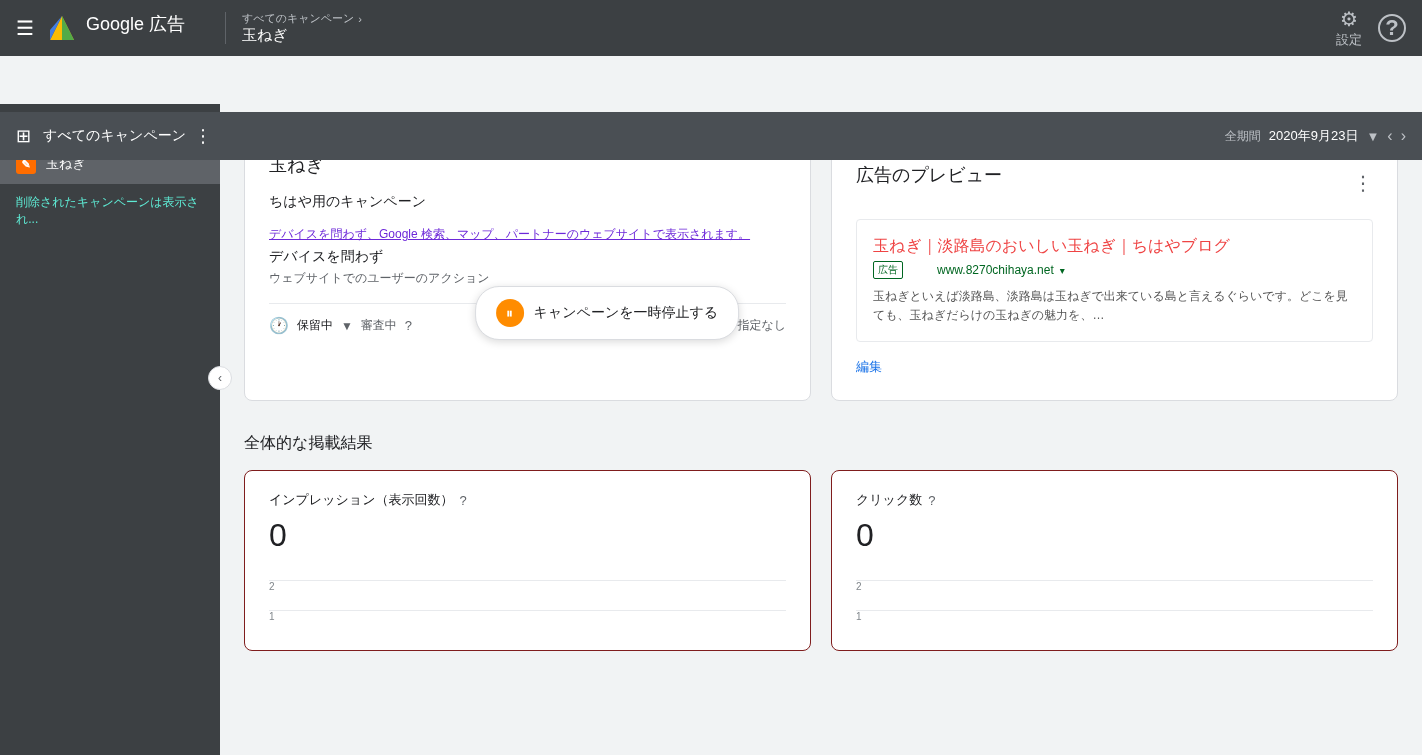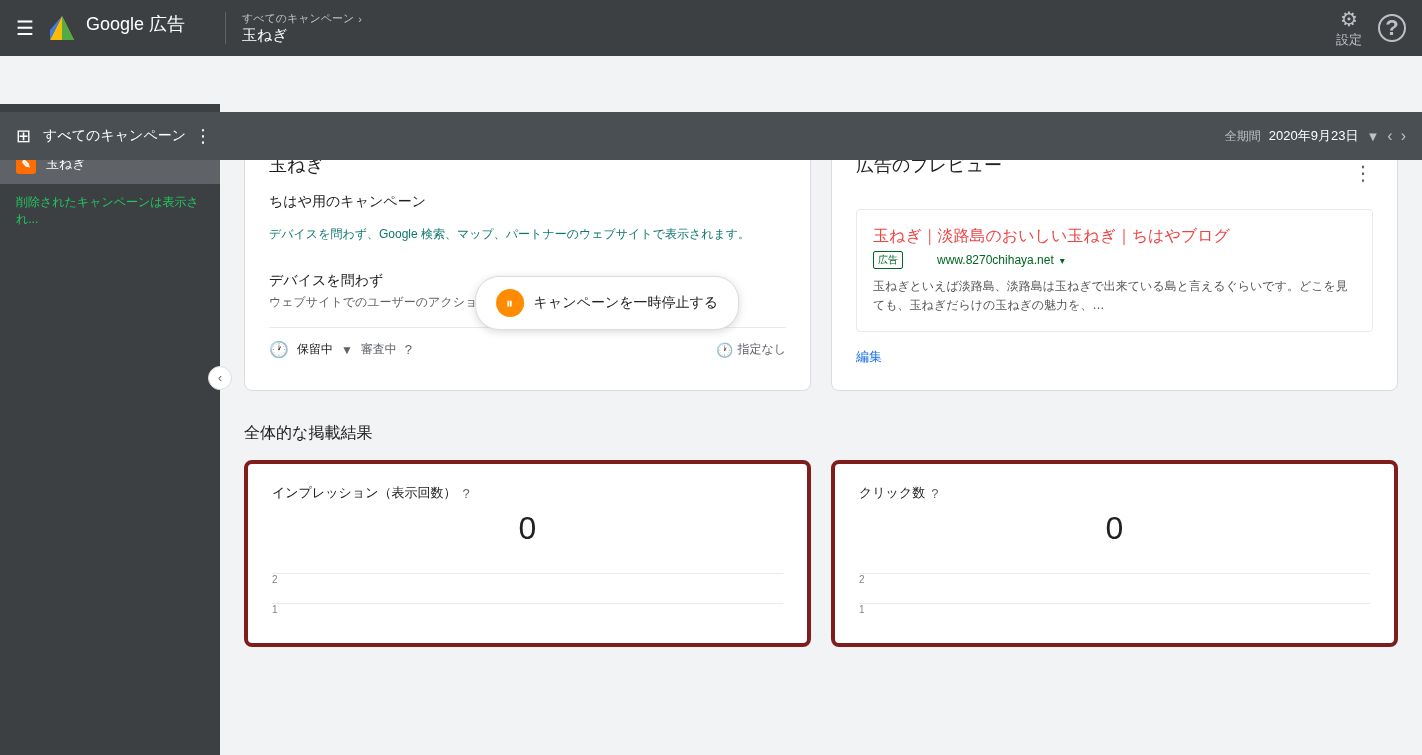--- a/index.html
+++ b/index.html
@@ -81,21 +81,21 @@
       display: flex;
       align-items: center;
       padding: 10px 16px;
       color: #fff;
       cursor: pointer;
       font-size: 13px;
       gap: 10px;
     }
     .sidebar-item.active { background: #5f6368; }
     .sidebar-item-icon { width: 20px; height: 20px; background: #ff6d00; border-radius: 3px; display: flex; align-items: center; justify-content: center; font-size: 11px; color: #fff; font-weight: bold; }
-    .sidebar-deleted { padding: 10px 16px; color: #22c55e; font-size: 12px; }
+    .sidebar-deleted { padding: 10px 16px; color: #5eead4; font-size: 12px; }
 
     
     .collapse-btn {
       position: fixed;
       top: 50%;
       left: 208px;
       transform: translateY(-50%);
       background: #fff;
       border: 1px solid #dadce0;
       border-radius: 50%;
@@ -134,21 +134,21 @@
       padding: 24px;
       position: relative;
     }
 
     .campaign-card { flex: 1; }
     .preview-card { flex: 1; }
 
     .card-title { font-size: 18px; font-weight: 500; margin-bottom: 16px; color: #202124; }
 
     .campaign-type { font-size: 14px; font-weight: 500; color: #202124; margin-bottom: 14px; }
-    .campaign-desc { font-size: 12px; color: #0f766e; margin-bottom: 28px; line-height: 1.6; }
+    .campaign-desc { font-size: 12px; color: #6d28d9; margin-bottom: 4px; line-height: 1.6; text-decoration: underline; }
     .campaign-goal-label { font-size: 14px; font-weight: 500; color: #202124; margin-bottom: 4px; }
     .campaign-goal-value { font-size: 12px; color: #5f6368; }
 
     
     .tooltip-bubble {
       position: absolute;
       bottom: 60px;
       left: 50%;
       transform: translateX(-20%);
       background: #fff;
@@ -181,21 +181,21 @@
     }
     .status-left { display: flex; align-items: center; gap: 8px; }
     .status-icon { color: #5f6368; font-size: 16px; }
     .status-holding { font-size: 12px; color: #202124; }
     .status-dropdown { color: #5f6368; cursor: pointer; font-size: 12px; }
     .status-review { font-size: 12px; color: #5f6368; display: flex; align-items: center; gap: 4px; }
     .status-right { display: flex; align-items: center; gap: 4px; color: #5f6368; font-size: 12px; }
     .status-clock { font-size: 14px; }
 
     
-    .preview-card-header { display: flex; align-items: center; justify-content: space-between; margin-bottom: 16px; }
+    .preview-card-header { display: flex; align-items: center; justify-content: space-between; margin-bottom: 16px; margin-top: 10px; }
     .preview-more { color: #5f6368; cursor: pointer; font-size: 20px; }
     .ad-preview { border: 1px solid #e8eaed; border-radius: 4px; padding: 16px; }
     .ad-title { color: #ef4444; font-size: 16px; font-weight: 400; margin-bottom: 4px; text-decoration: none; display: block; }
     .ad-badge-url { display: flex; align-items: center; gap: 6px; margin-bottom: 8px; }
     .ad-badge { background: #fff; border: 1px solid #006621; color: #006621; font-size: 10px; padding: 1px 4px; border-radius: 2px; }
     .ad-url { color: #006621; font-size: 12px; margin-left: 28px; }
     .ad-url-arrow { color: #006621; font-size: 10px; }
     .ad-description { font-size: 12px; color: #545454; line-height: 1.6; }
     .preview-edit-btn {
       margin-top: 16px;
@@ -209,25 +209,24 @@
     
     .section-title { font-size: 16px; font-weight: 500; color: #202124; margin-bottom: 16px; }
 
     
     .metrics-row {
       display: flex;
       gap: 20px;
     }
     .metric-card {
       background: #fff;
-      border: 4px solid #7f1d1d;
+      border: 1px solid #7f1d1d;
       border-radius: 8px;
       flex: 1;
       padding: 20px 24px 0;
-      text-align: center;
     }
     .metric-title { font-size: 13px; color: #202124; display: flex; align-items: center; gap: 6px; margin-bottom: 8px; }
     .metric-help { color: #5f6368; font-size: 13px; cursor: pointer; }
     .metric-value { font-size: 32px; font-weight: 400; color: #202124; margin-bottom: 16px; }
     .metric-chart { height: 80px; position: relative; padding: 0; }
     .chart-line {
       position: absolute;
       left: 0; right: 0;
       border-top: 1px solid #e8eaed;
     }

